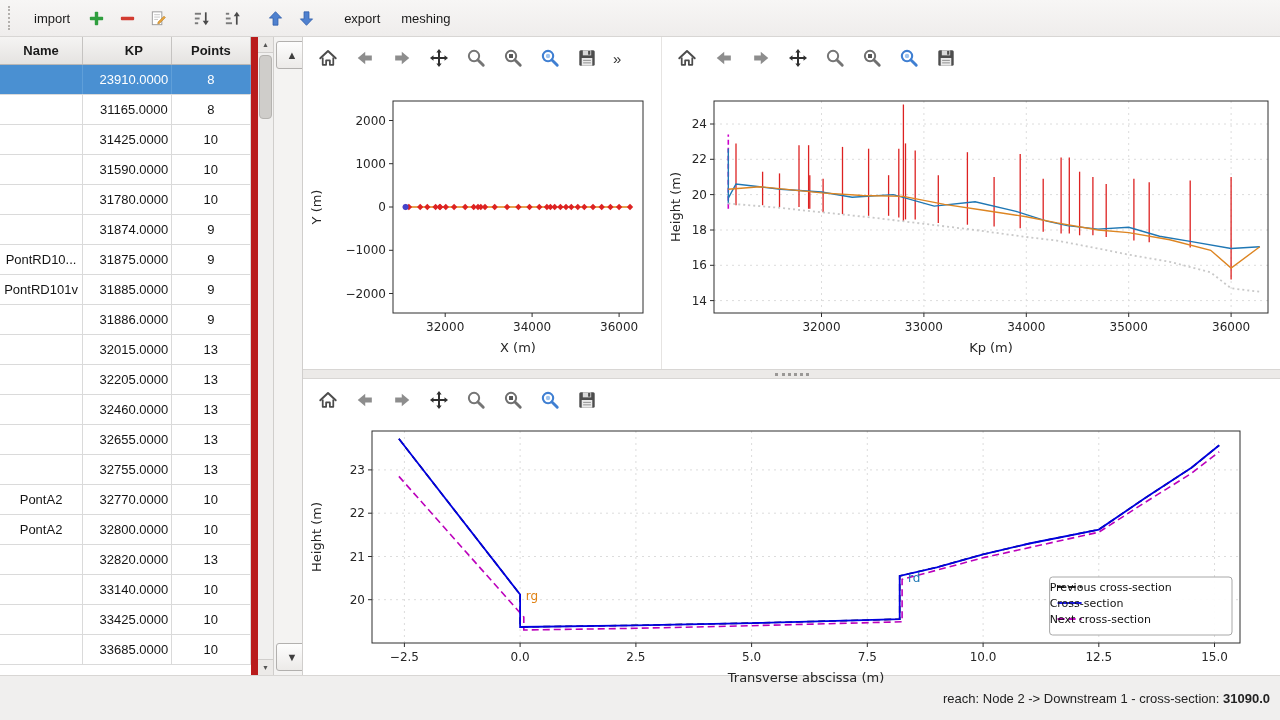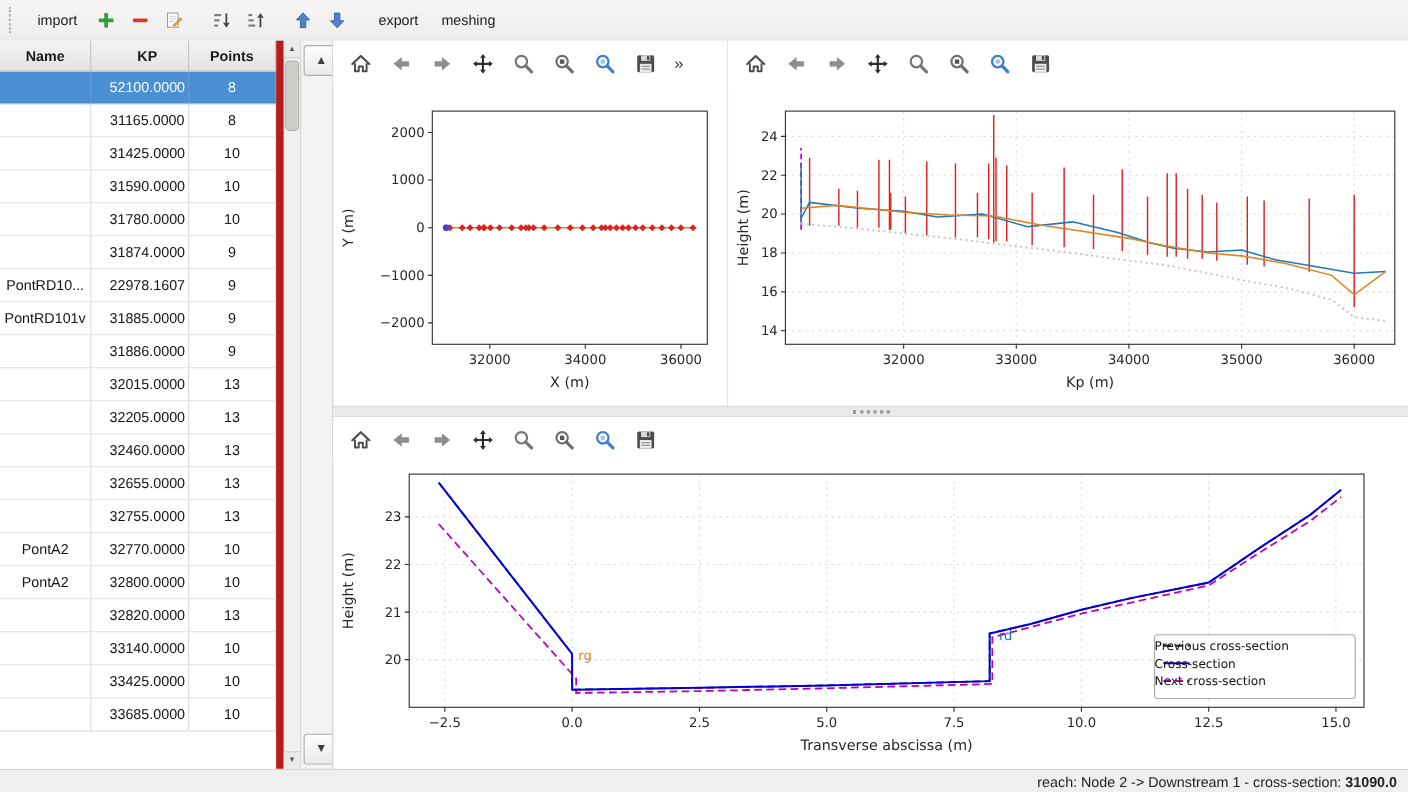--- a/index.html
+++ b/index.html
@@ -54,21 +54,21 @@
   .tb-ic svg{width:22px;height:22px;display:block;}
   .overflow-chevron{font-size:15px;color:#333;margin-left:4px;cursor:default;}
   .plot-host{flex:1;position:relative;min-height:0;}
   .plot-host svg{position:absolute;left:0;top:0;}
   .splitter{height:8px;flex:none;background:#eceae8;border-top:1px solid #d8d6d4;border-bottom:1px solid #d8d6d4;
             display:flex;align-items:center;justify-content:center;}
   .splitter-dots{width:34px;border-top:3px dotted #9a9896;}
   .plot-bottom{flex:1;display:flex;flex-direction:column;min-height:0;}
   
   .statusbar{height:20px;flex:none;background:#f0efee;border-top:1px solid #d8d6d4;display:flex;
-             align-items:center;justify-content:flex-end;padding:0 10px;font-size:13px;color:#222;}
+             align-items:center;justify-content:flex-end;padding:12px 10px;font-size:13px;color:#222;}
   .status-label{white-space:pre;}
 </style>
 </head>
 <body>
 
 <div class="app">
 
   <div class="menubar">
     <div class="grip"></div>
     <div class="menu-label">import</div>
@@ -143,21 +143,21 @@
     <div class="left-panel">
       <div class="xs-table">
         <div class="thead">
           <div class="th th-name">Name</div>
           <div class="th th-kp">KP</div>
           <div class="th th-points">Points</div>
         </div>
         <div class="tbody">
             <div class="tr selected">
               <div class="td td-name"></div>
-              <div class="td td-kp">52100.0000</div>
+              <div class="td td-kp">23910.0000</div>
               <div class="td td-points">8</div>
             </div>
             <div class="tr">
               <div class="td td-name"></div>
               <div class="td td-kp">31165.0000</div>
               <div class="td td-points">8</div>
             </div>
             <div class="tr">
               <div class="td td-name"></div>
               <div class="td td-kp">31425.0000</div>
@@ -173,21 +173,21 @@
               <div class="td td-kp">31780.0000</div>
               <div class="td td-points">10</div>
             </div>
             <div class="tr">
               <div class="td td-name"></div>
               <div class="td td-kp">31874.0000</div>
               <div class="td td-points">9</div>
             </div>
             <div class="tr">
               <div class="td td-name">PontRD10...</div>
-              <div class="td td-kp">22978.1607</div>
+              <div class="td td-kp">31875.0000</div>
               <div class="td td-points">9</div>
             </div>
             <div class="tr">
               <div class="td td-name">PontRD101v</div>
               <div class="td td-kp">31885.0000</div>
               <div class="td td-points">9</div>
             </div>
             <div class="tr">
               <div class="td td-name"></div>
               <div class="td td-kp">31886.0000</div>

